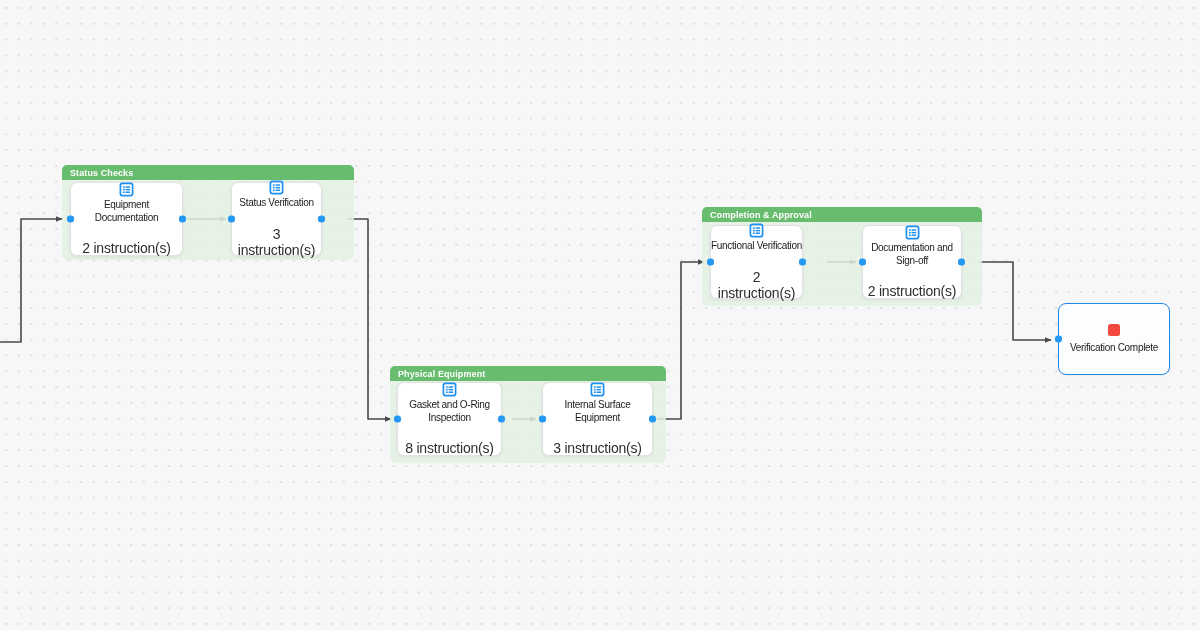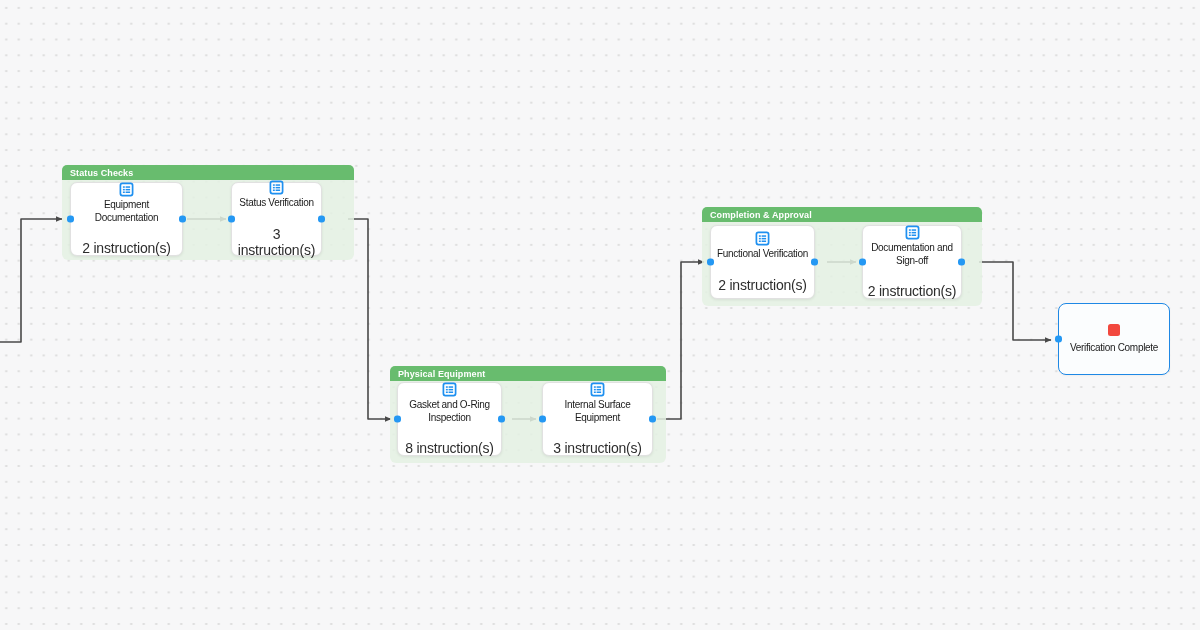--- a/index.html
+++ b/index.html
@@ -39,21 +39,21 @@
   .handle-right{right:-4px}
 
   
   .g-status{left:62px;top:165px;width:292px;height:95px}
   .n-equipment{left:70px;top:182px;width:113px;height:74px}
   .n-statusver{left:231px;top:182px;width:91px;height:74px}
   .g-physical{left:390px;top:366px;width:276px;height:97px}
   .n-gasket{left:397px;top:382px;width:105px;height:74px}
   .n-internal{left:542px;top:382px;width:111px;height:74px}
   .g-completion{left:702px;top:207px;width:280px;height:99px}
-  .n-functional{left:710px;top:225px;width:105px;height:74px}
+  .n-functional{left:710px;top:225px;width:93px;height:74px}
   .n-docs{left:862px;top:225px;width:100px;height:74px}
 
   .end-node{position:absolute;left:1058px;top:303px;width:112px;height:72px;
     background:#fbfdfe;border:1.5px solid var(--end-border);border-radius:8px;
     display:flex;flex-direction:column;align-items:center;justify-content:center;
     gap:6px;z-index:3;box-shadow:0 1px 2px rgba(0,0,0,.04)}
   .end-icon{width:12px;height:12px;border-radius:2.5px;background:var(--red)}
 </style>
 </head>
 <body>

